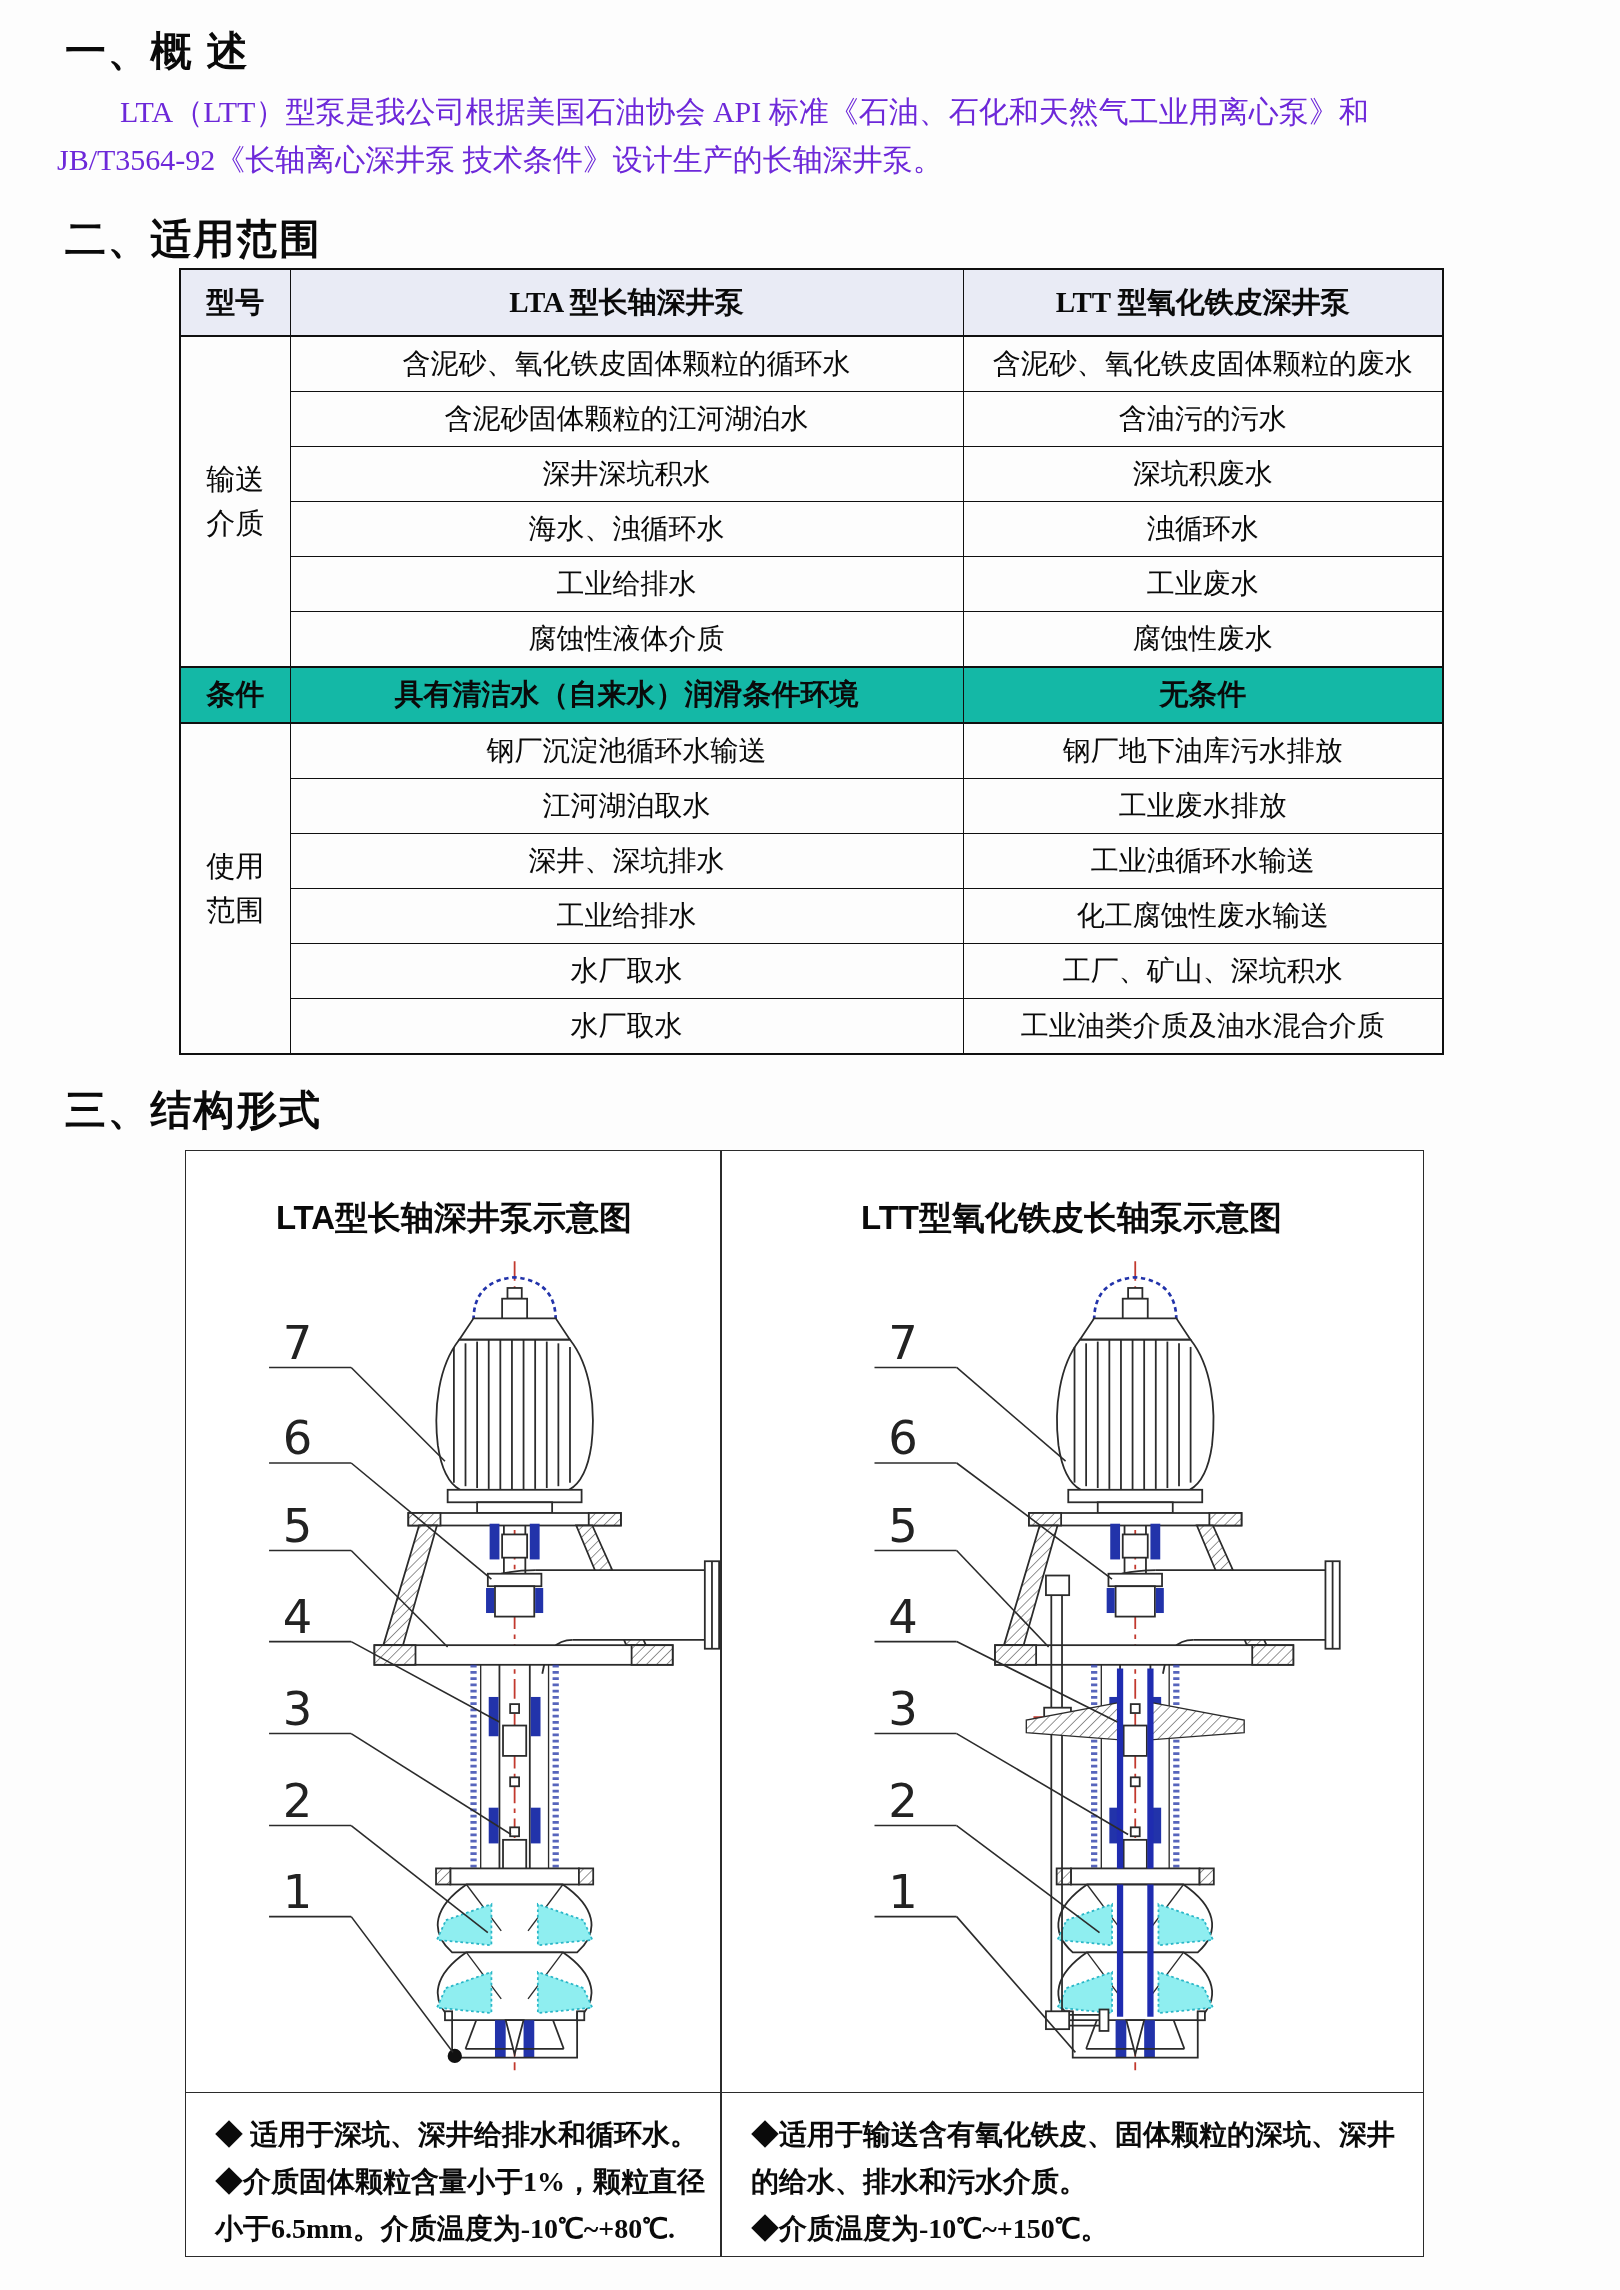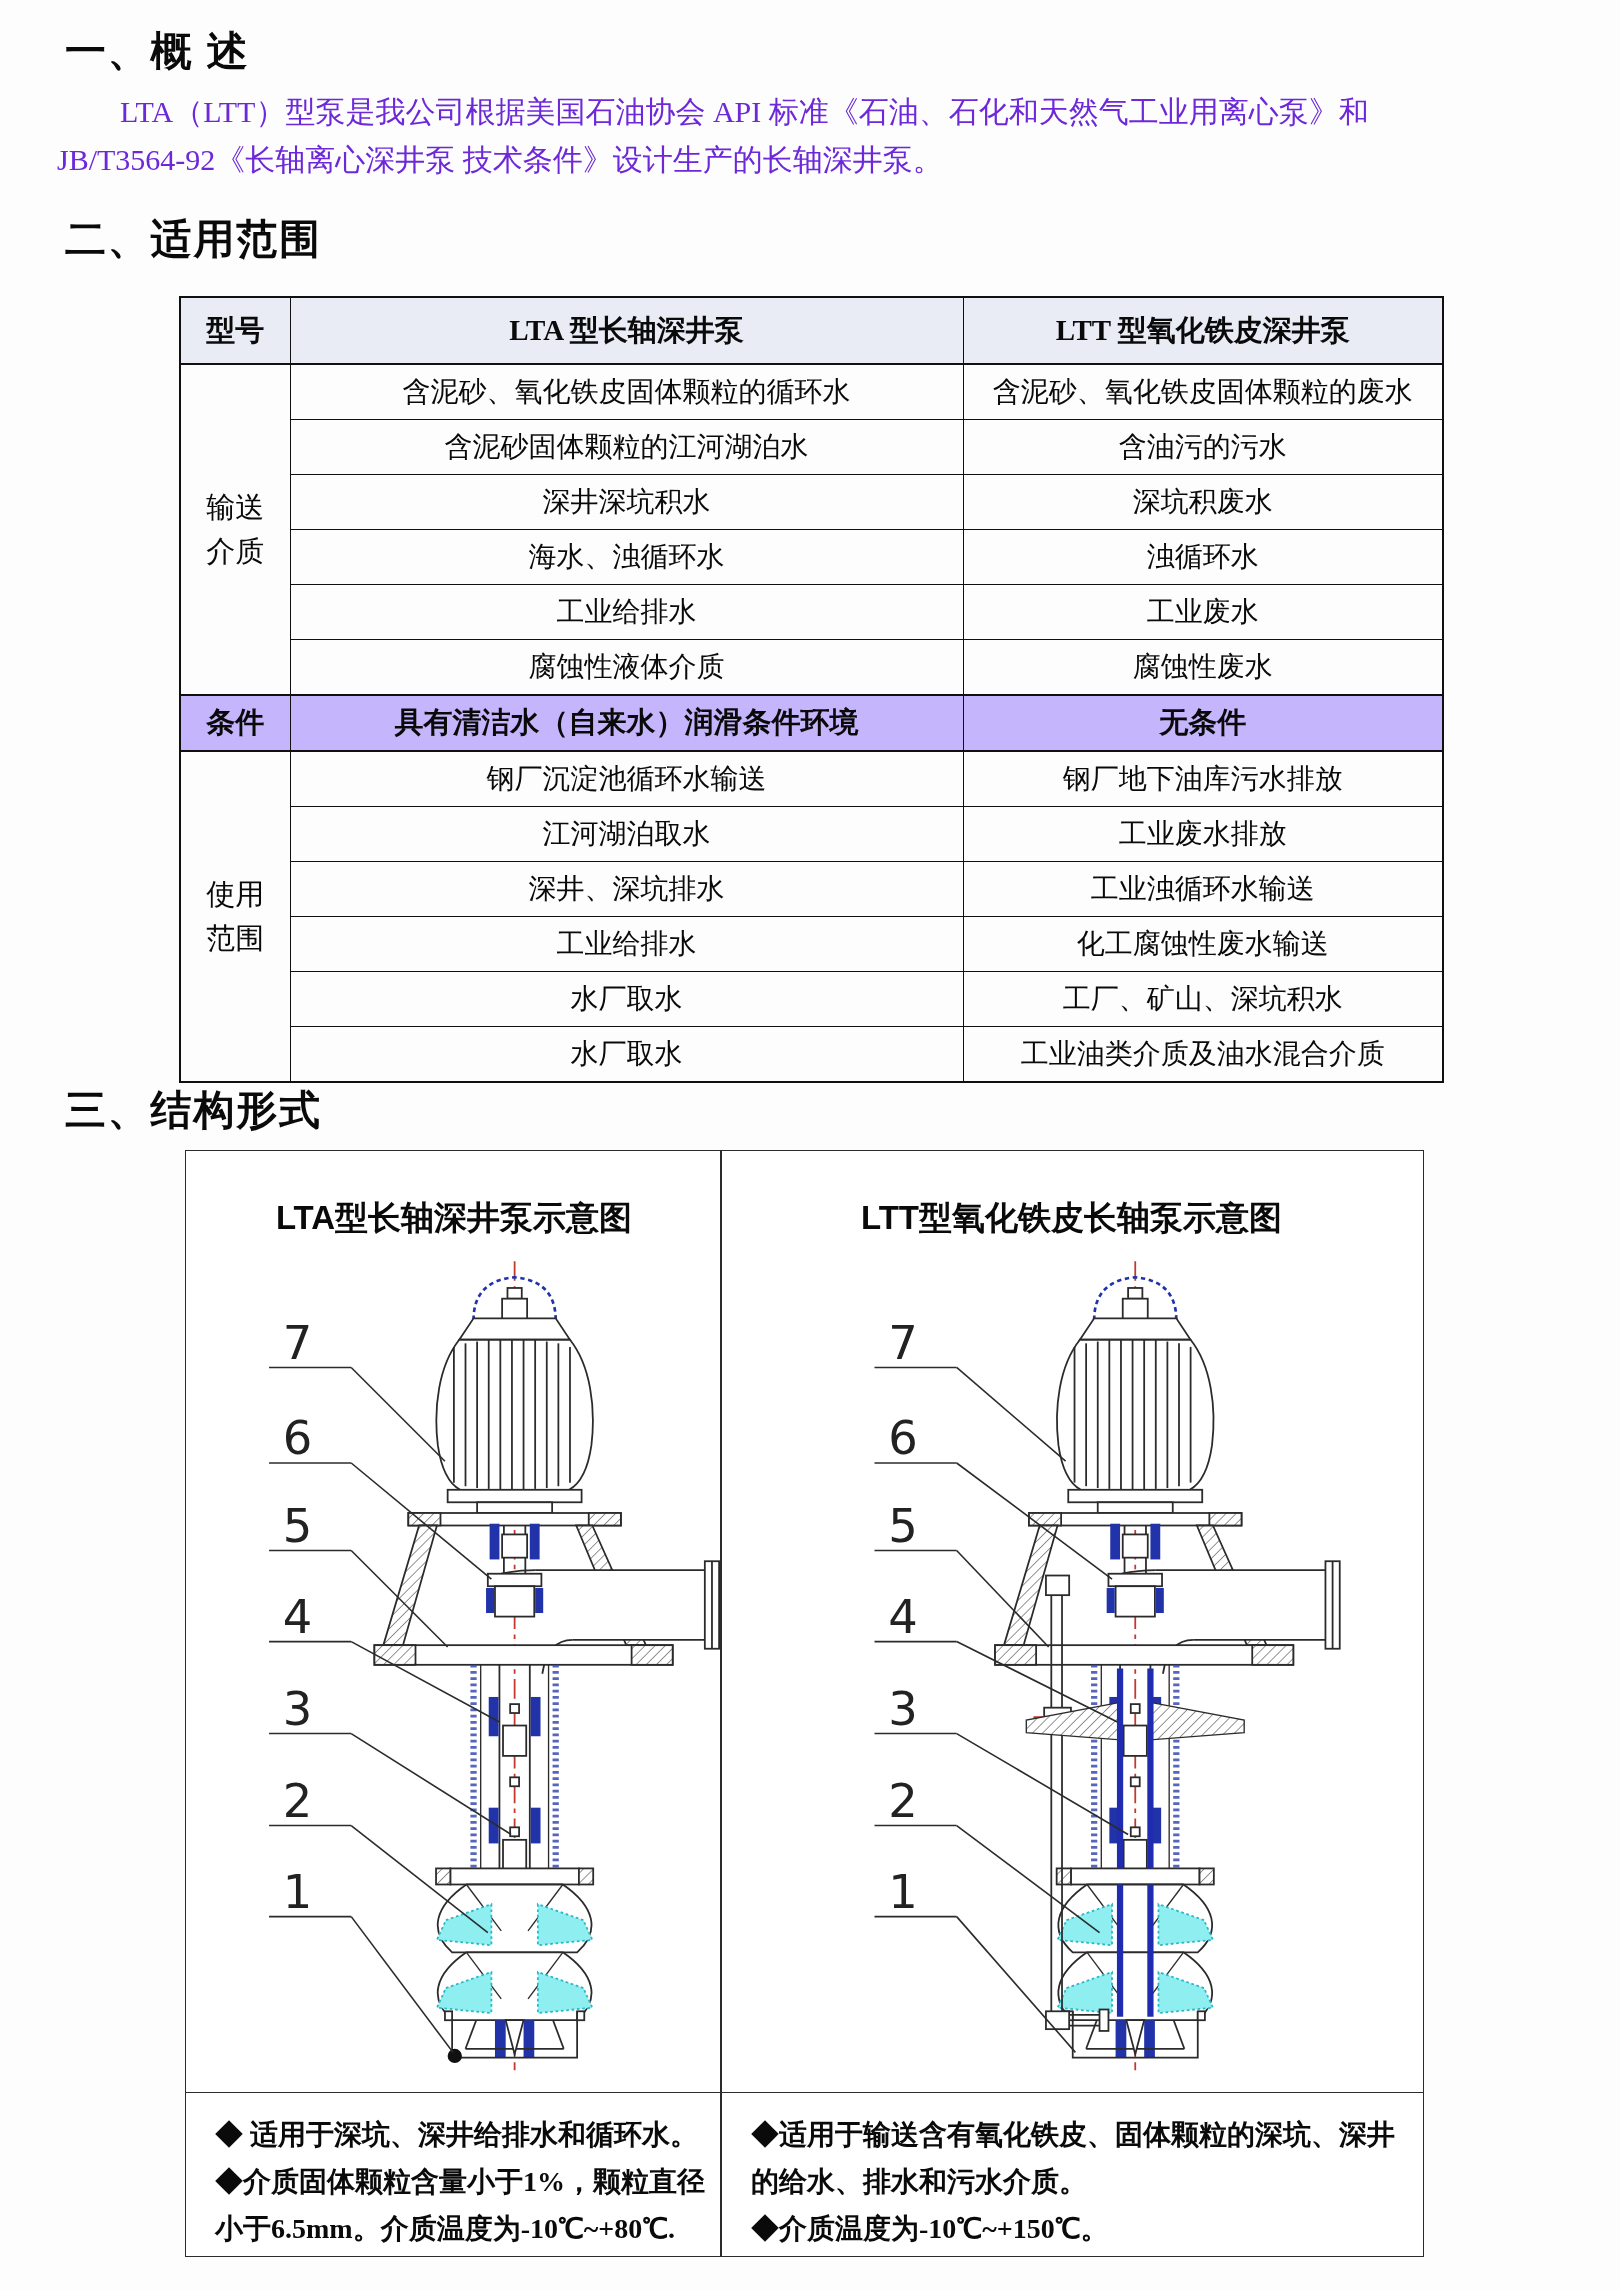--- a/index.html
+++ b/index.html
@@ -19,33 +19,33 @@
   }
   #h1{top:16px;}
   #h2{top:204px;}
   #h3{top:1075px;}
   .para{position:absolute;left:57px;top:88px;width:1515px;
     font-size:30px;line-height:48px;color:#6d28d9;}
   .pline.indent{text-indent:63px;}
 
   
   table.scope{
-    position:absolute;left:179px;top:296px;
+    position:absolute;left:179px;top:268px;
     width:1263px;border-collapse:collapse;table-layout:fixed;
     border:2.7px solid #101010;
     font-size:28px;color:#0a0a0a;padding-left:29px;
   }
   table.scope td{border:1.8px solid #101010;text-align:center;vertical-align:middle;padding:0 5.4px;height:54px;}
   table.scope tr.hdr td{
     background:#e9ebf5;height:65px;font-weight:700;font-size:29px;
     border-bottom:2.7px solid #101010;
   }
   table.scope td.grp{white-space:pre-line;line-height:1.5;font-size:29px;}
   table.scope tr.cond td{
-    background:#c4b5fd;font-weight:700;font-size:29px;height:54px;
+    background:#14b8a6;font-weight:700;font-size:29px;height:54px;
     border-top:2.7px solid #101010;border-bottom:2.7px solid #101010;
   }
 
   
   .frame{
     position:absolute;left:185px;top:1150px;width:1239px;height:1107px;
     border:1.8px solid #2b2b2b;box-sizing:border-box;background:#fff;
   }
   .frame .divider{
     position:absolute;left:534px;top:0;width:1.8px;height:100%;

